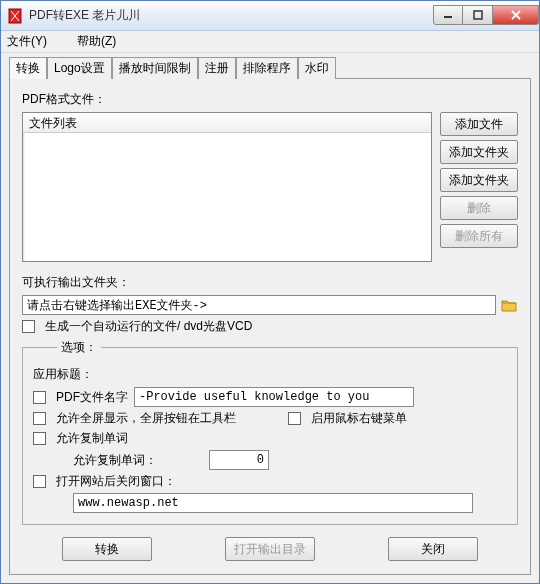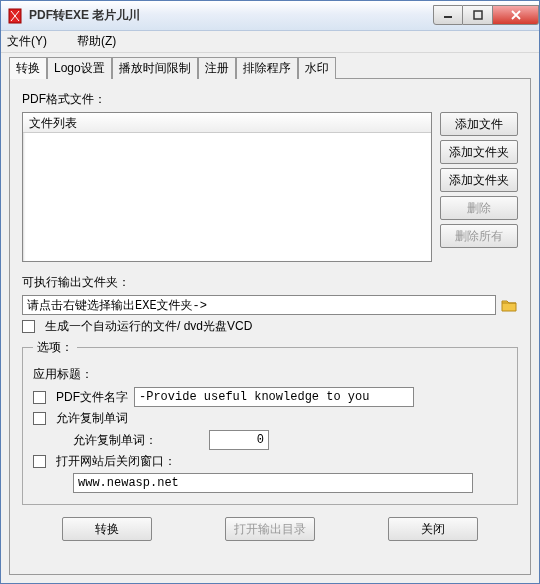--- a/index.html
+++ b/index.html
@@ -1,20 +1,20 @@
 <!DOCTYPE html>
 <html><head>
 <meta charset="utf-8">
 <style>
 * { box-sizing: border-box; margin: 0; padding: 0; font-family: "Microsoft YaHei", SimSun, sans-serif; font-size: 12px; }
 body { background: #ccc; display: flex; justify-content: center; align-items: flex-start; }
 .window { width: 540px; height: 584px; background: #f0f0f0; border: 1px solid #5a7fb5; box-shadow: 0 0 8px rgba(0,0,0,0.3); display: flex; flex-direction: column; }
 .titlebar { height: 30px; background: linear-gradient(#fff,#e8eef8 45%,#d8e4f2); display: flex; align-items: center; border-bottom: 1px solid #b8c8de; }
 .titlebar .icon { width: 16px; height: 16px; margin: 0 6px; display: flex; align-items: center; justify-content: center; }
-.titlebar .title { flex: 1; font-size: 12px; color: #333; font-weight: bold; }
+.titlebar .title { flex: 1; font-size: 12px; color: #333; }
 .winbtns { display: flex; }
 .winbtn { width: 30px; height: 20px; margin-top: -1px; display: flex; align-items: center; justify-content: center; border: 1px solid #888; background: linear-gradient(#f8f8f8,#d8d8d8); font-size: 11px; cursor: pointer; }
 .winbtn svg { display:block; }
 .winbtn.min { border-radius: 0 0 0 3px; }
 .winbtn.max { border-left: none; }
 .winbtn.close { width: 46px; background: linear-gradient(#f5a9a9,#d43b2f); border-left: none; border-radius: 0 0 3px 0; color: #fff; }
 .menubar { height: 22px; background: #f0f0f0; display: flex; align-items: center; padding: 0 6px; gap: 30px; border-bottom: 1px solid #d8d8d8; }
 .menuitem { cursor: pointer; }
 .client { flex: 1; padding: 4px 8px 8px 8px; background: #f0f0f0; display: flex; flex-direction: column; overflow: hidden; }
 .tabs { display: flex; height: 22px; }
@@ -28,21 +28,21 @@
 .filelist { flex: 1; height: 150px; border: 1px solid #888; background: #fff; box-shadow: inset 1px 1px 2px rgba(0,0,0,0.15); }
 .filelist-header { height: 20px; border-bottom: 1px solid #ccc; padding: 2px 6px; background: linear-gradient(#fff,#eee); }
 .sidebtns { display: flex; flex-direction: column; gap: 4px; }
 .btn { height: 24px; min-width: 78px; padding: 0 8px; border: 1px solid #888; background: linear-gradient(#fafafa,#e2e2e2); cursor: pointer; text-align: center; line-height: 22px; border-radius: 2px; }
 .btn:disabled, .btn.disabled { color: #999; cursor: default; }
 .outpath { display: flex; align-items: center; gap: 4px; }
 .outpath input { flex: 1; height: 20px; padding: 0 4px; border: 1px solid #888; background: #fff; font-size: 12px; }
 .foldericon { width: 18px; height: 18px; cursor: pointer; display: inline-flex; }
 .chk { width: 13px; height: 13px; border: 1px solid #666; background: #fff; display: inline-block; margin-right: 4px; vertical-align: middle; cursor: pointer; }
 fieldset.group { border: 1px solid #aaa; padding: 6px 10px 8px 10px; margin-top: 4px; }
-fieldset.group legend { padding: 0 4px; }
+fieldset.group legend { padding: 0 4px; margin-left: 24px; }
 .txt { height: 20px; border: 1px solid #888; background: #fff; padding: 0 4px; font-size: 12px; font-family: "Courier New", monospace; }
 .txt.wide { width: 280px; }
 .txt.num { width: 60px; text-align: right; }
 .txt.url { width: 400px; }
 .indent { }
 .footer { display: flex; justify-content: space-between; padding: 12px 40px 2px 40px; }
 .footer .btn { min-width: 90px; }
 .section-gap { height: 8px; }
 </style>
 </head>
@@ -128,20 +128,27 @@
         <legend>选项：</legend>
 
         <div class="label">应用标题：</div>
 
         <div class="row indent">
           <span class="chk"></span>
           <span>PDF文件名字</span>
           <input class="txt wide" value="-Provide useful knowledge to you" style="">
         </div>
 
+        <div class="row indent">
+          <span class="chk"></span>
+          <span>允许全屏显示，全屏按钮在工具栏</span>
+          <span style="width:40px"></span>
+          <span class="chk"></span>
+          <span>启用鼠标右键菜单</span>
+        </div>
 
 
         <div class="row indent">
           <span class="chk"></span>
           <span>允许复制单词</span>
         </div>
 
         <div class="row indent" style="margin-left:40px">
           <span>允许复制单词：</span>
           <span style="width:40px"></span>

